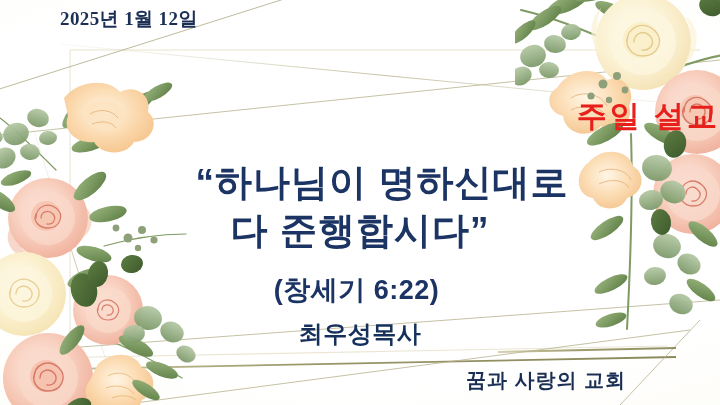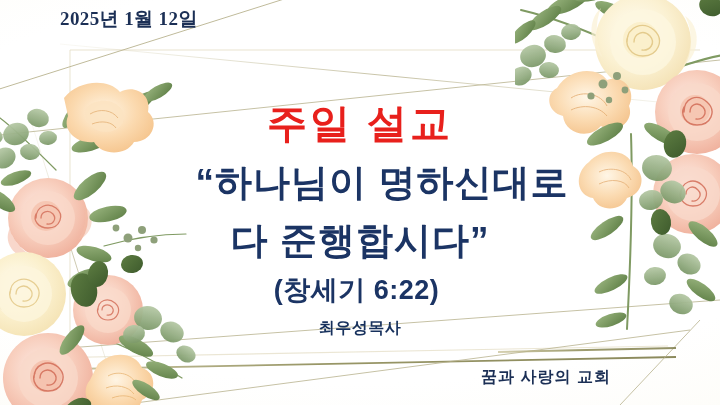--- a/index.html
+++ b/index.html
@@ -49,70 +49,70 @@
     font-size: 19px;
     font-weight: 700;
     color: #1b2f55;
     letter-spacing: 0.4px;
     font-family: "Liberation Serif", "DejaVu Serif", serif;
   }
 
   #sermon-kicker {
     left: 0; right: 0;
     top: 96px;
-    text-align: center;
-    font-size: 40px;
+    text-align: right;
+    font-size: 30px;
     font-weight: 700;
     color: #e8201c;
     letter-spacing: 3px;
     font-family: "Liberation Sans", "DejaVu Sans", sans-serif;
   }
 
   .title-line {
     left: 0; right: 0;
     text-align: center;
     font-size: 37px;
     font-weight: 700;
     color: #1b3464;
     letter-spacing: 1px;
     font-family: "Liberation Sans", "DejaVu Sans", sans-serif;
   }
   #title-line-1 { top: 158px; padding-left: 44px; }
-  #title-line-2 { top: 206px; margin-top: 10px; }
+  #title-line-2 { top: 206px; }
 
   #scripture-ref {
     left: 0; right: 7px;
     top: 272px;
     text-align: center;
     font-size: 27px;
     font-weight: 700;
     color: #1b3464;
     letter-spacing: 0.5px;
     font-family: "Liberation Sans", "DejaVu Sans", sans-serif;
   }
 
   #preacher-name {
     left: 0; right: 0;
     top: 318px;
     text-align: center;
-    font-size: 16px;
+    font-size: 24px;
     font-weight: 700;
     color: #16305c;
     letter-spacing: 0.5px;
     font-family: "Liberation Sans", "DejaVu Sans", sans-serif;
   }
 
   #church-name {
     left: 0;
     width: 720px;
     top: 367px;
     text-align: center;
     padding-left: 372px;
     box-sizing: border-box;
-    font-size: 16px;
+    font-size: 20px;
     font-weight: 700;
     color: #1b2f55;
     letter-spacing: 1px;
     font-family: "Liberation Sans", "DejaVu Sans", sans-serif;
   }
 </style>
 </head>
 <body>
 
 <div id="slide">

